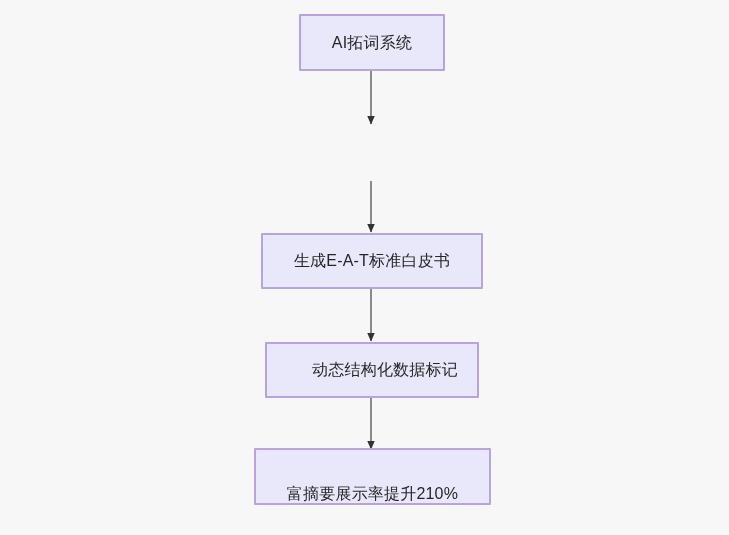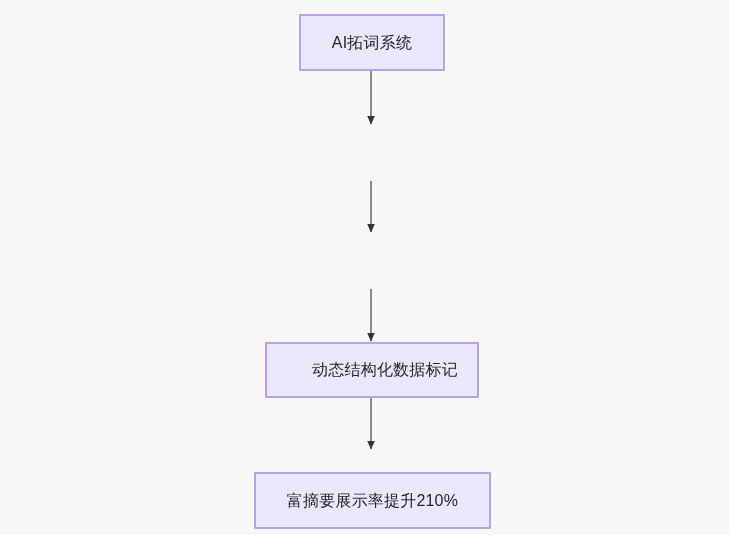--- a/index.html
+++ b/index.html
@@ -43,21 +43,21 @@
     white-space: nowrap;
   }
   .node-label {
     display: block;
     text-align: center;
   }
   .node-1 { left: 299px; top: 14px;  width: 146px; height: 57px; }
   .node-2 { left: 276px; top: 125px; width: 192px; height: 56px; }
   .node-3 { left: 261px; top: 233px; width: 222px; height: 56px; }
   .node-4 { left: 265px; top: 342px; width: 214px; height: 56px; padding-left: 26px; }
-  .node-5 { left: 254px; top: 472px; width: 237px; height: 57px; }
+  .node-5 { left: 254px; top: 448px; width: 237px; height: 57px; align-items: flex-end; }
 </style>
 </head>
 <body>
 
 <div id="flowchart-canvas">
 
   <svg class="edge-layer" width="729" height="535" viewBox="0 0 729 535" xmlns="http://www.w3.org/2000/svg">
     <defs>
       <marker id="arrowhead" markerWidth="9" markerHeight="8" refX="8.5" refY="4" orient="auto" markerUnits="userSpaceOnUse">
         <path d="M0,0 L9,4 L0,8 Z" fill="#333333"></path>
@@ -76,20 +76,23 @@
     <g>
       <line x1="371" y1="398" x2="371" y2="449" stroke="#8a8a8a" stroke-width="2" marker-end="url(#arrowhead)"></line>
     </g>
   </svg>
 
   <div class="node node-1">
     <span class="node-label">AI拓词系统</span>
   </div>
 
 
+  <div class="node node-3">
+    <span class="node-label">生成E-A-T标准白皮书</span>
+  </div>
 
   <div class="node node-4">
     <span class="node-label">动态结构化数据标记</span>
   </div>
 
   <div class="node node-5">
     <span class="node-label">富摘要展示率提升210%</span>
   </div>
 
 </div>

